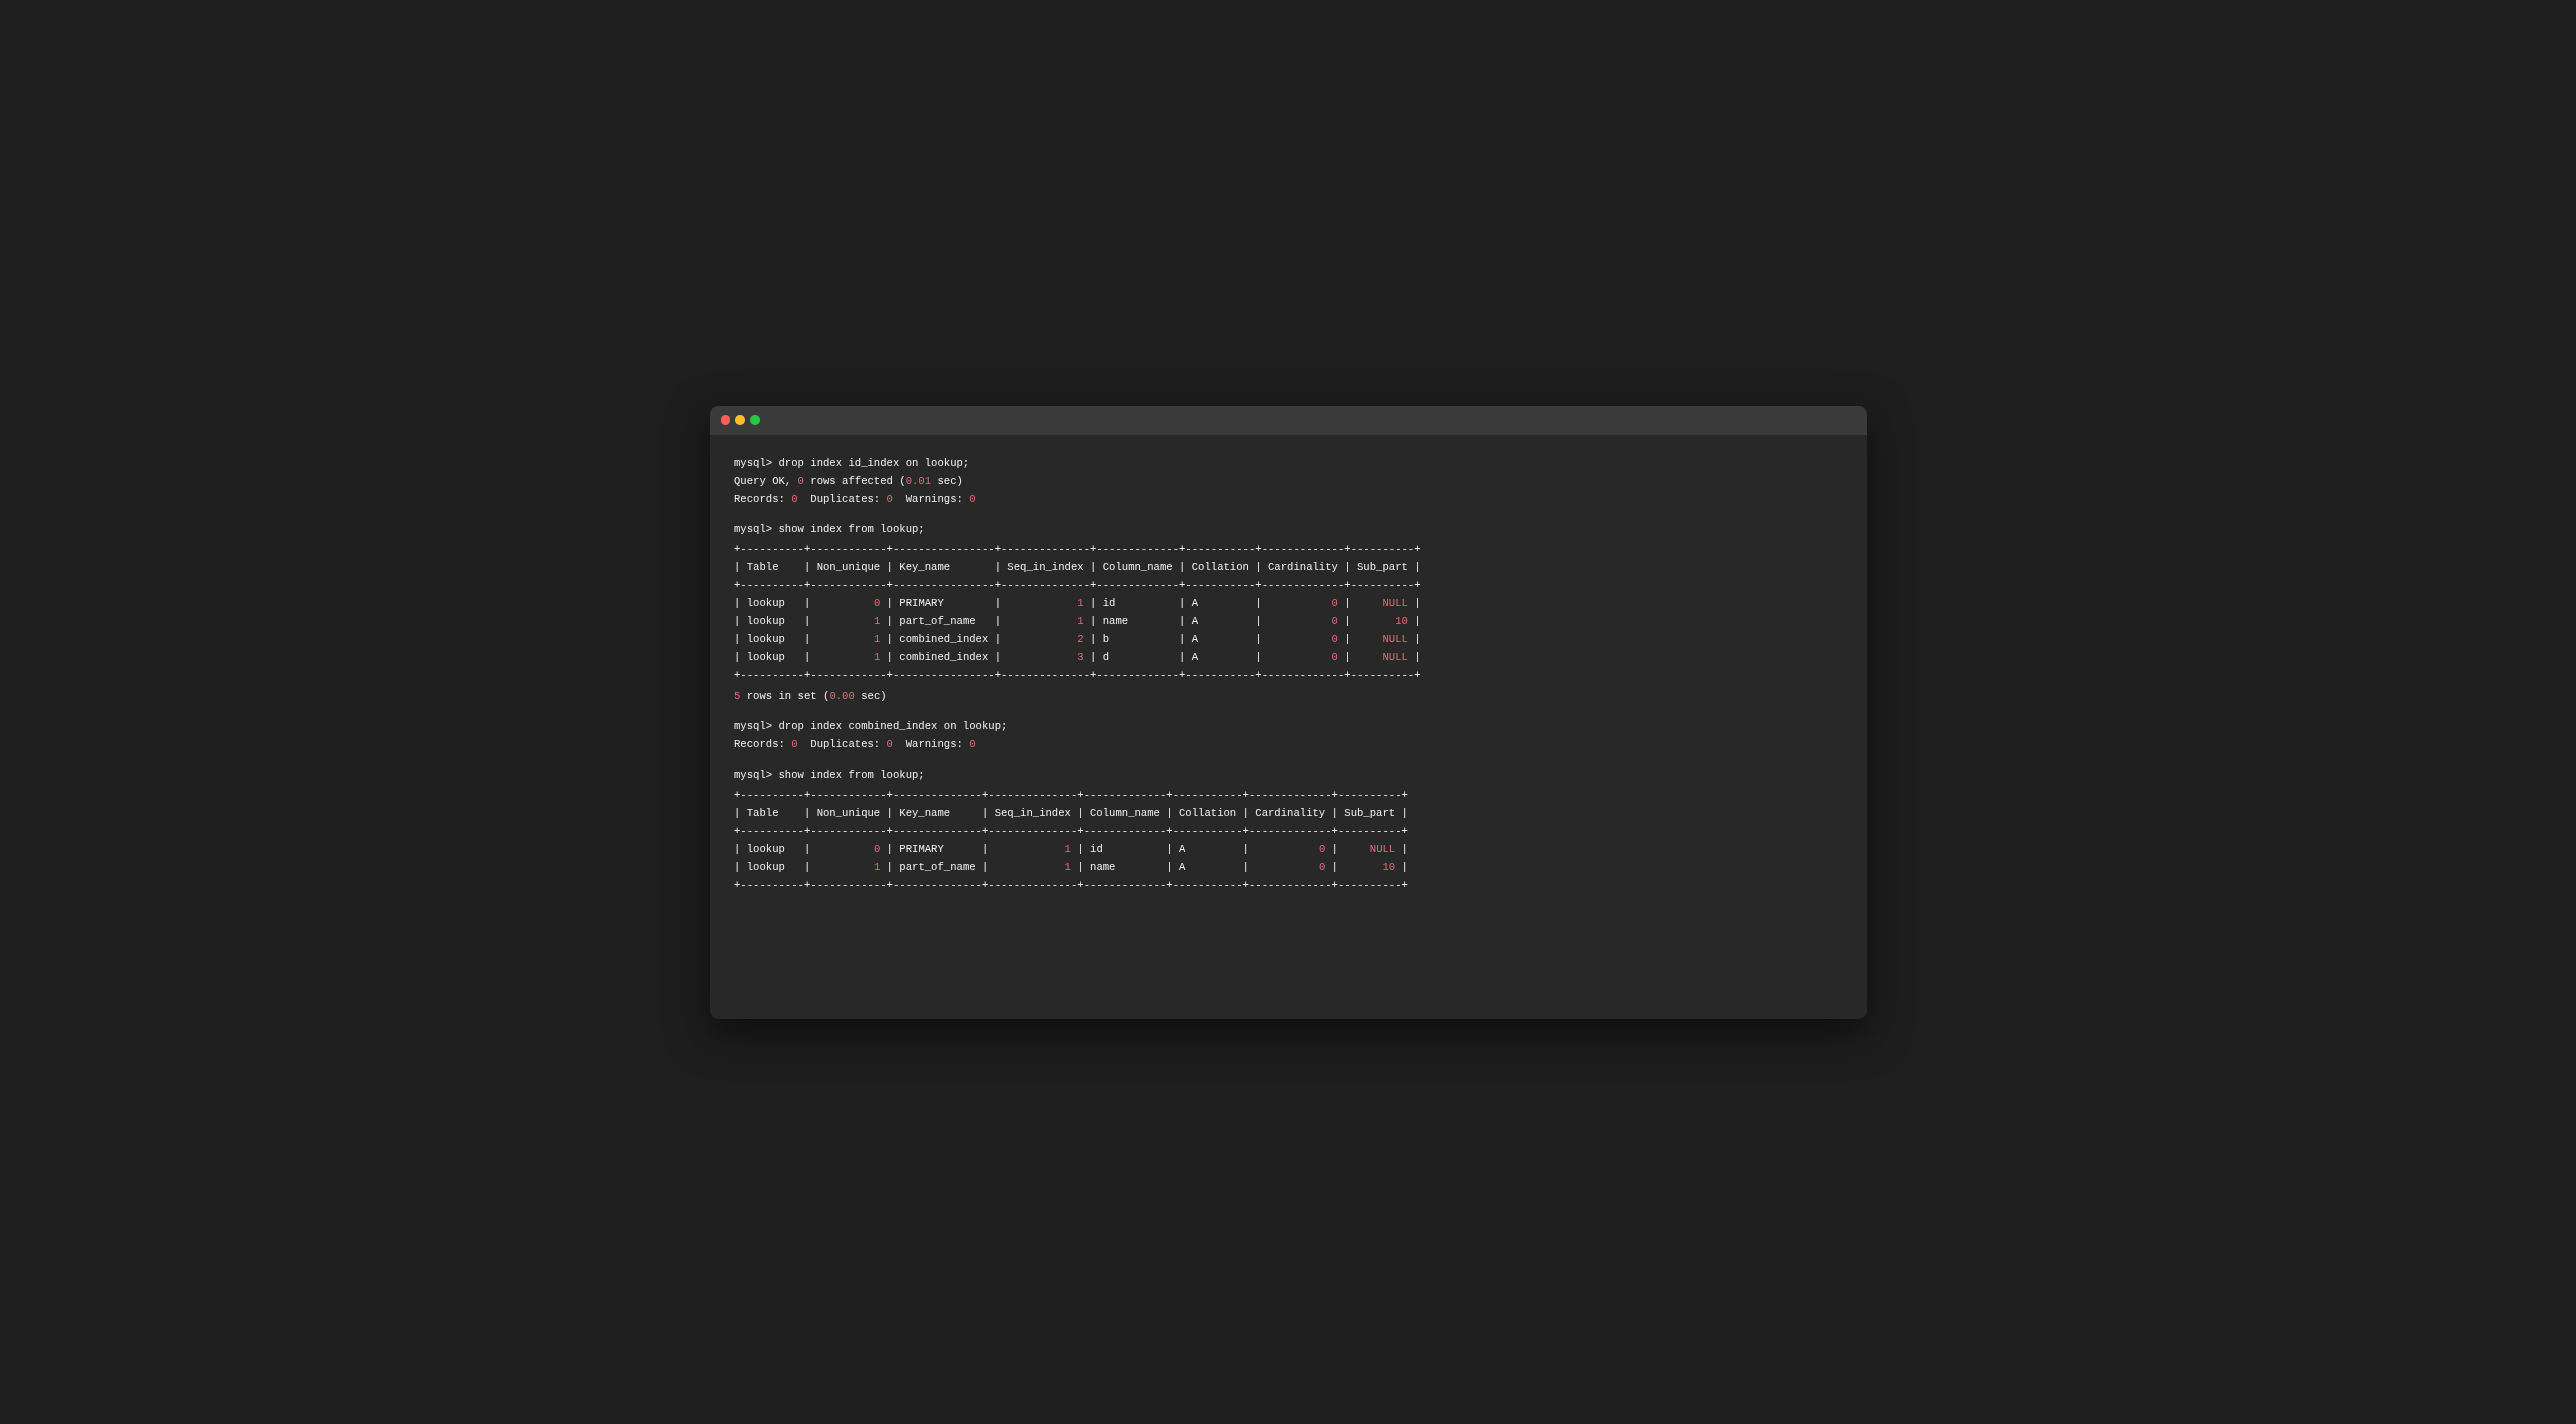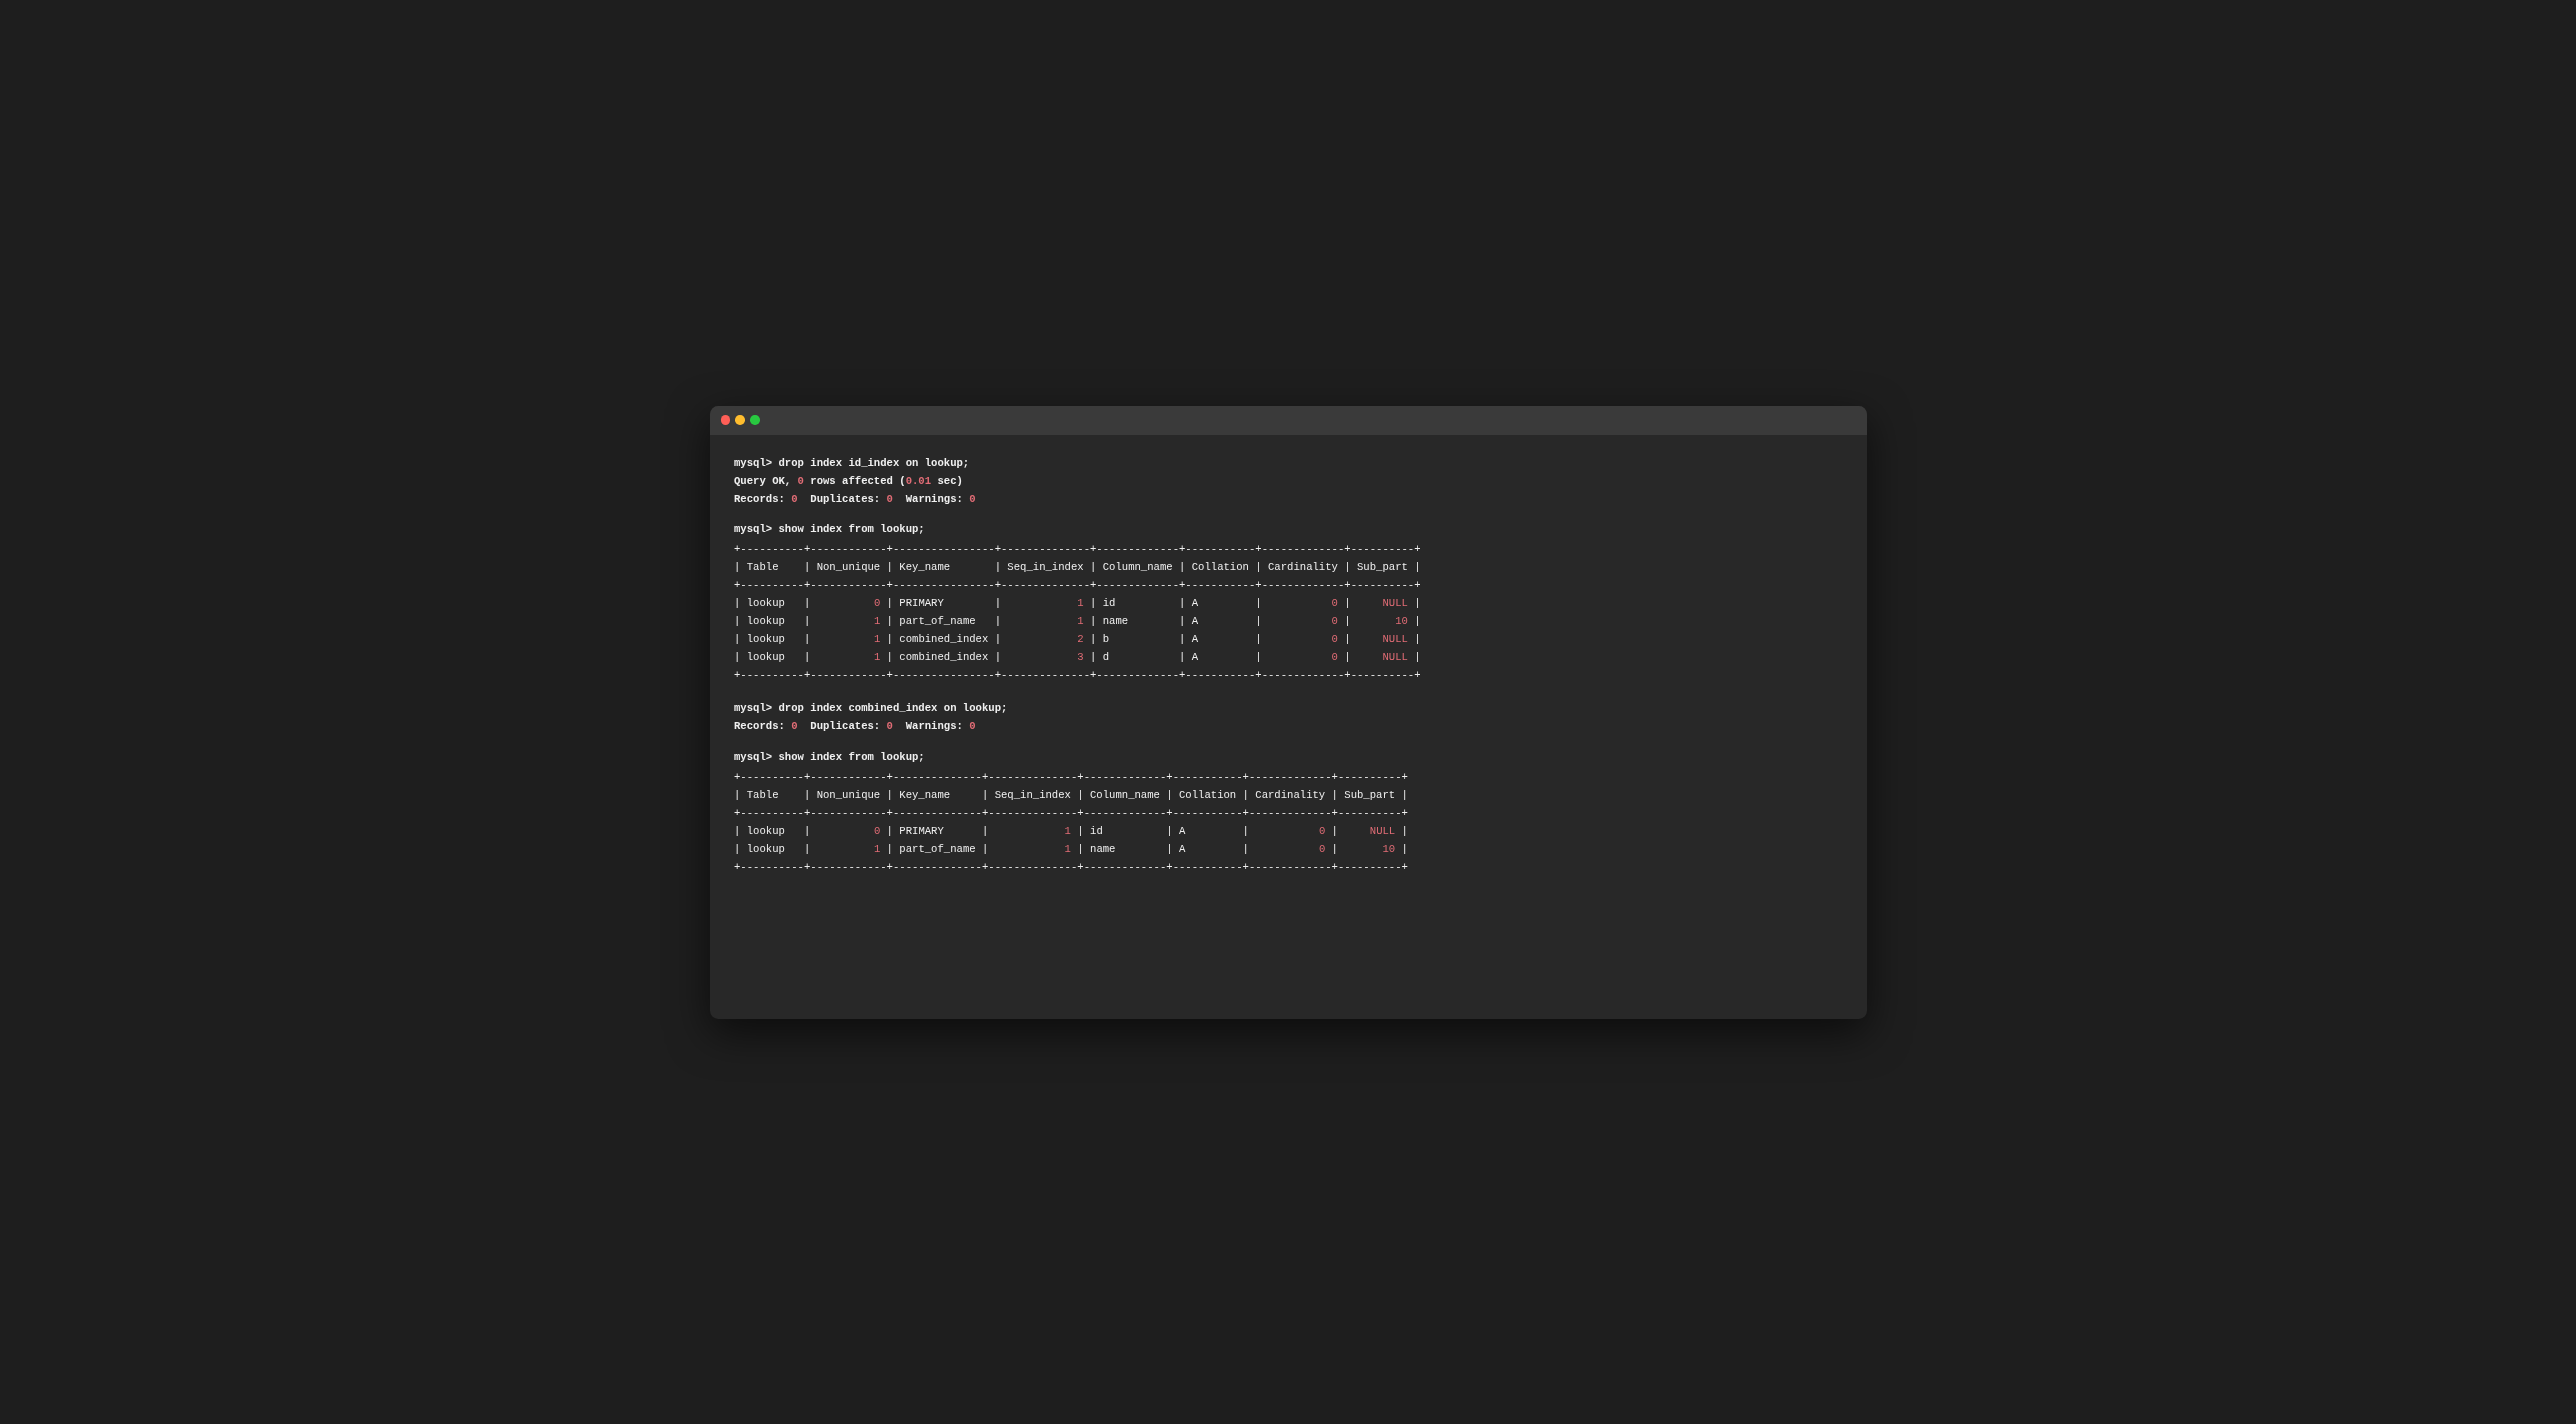--- a/index.html
+++ b/index.html
@@ -48,21 +48,20 @@
     .terminal-body {
       padding: 19px 24.5px 24.5px 24.5px;
       color: #f0f0f0;
       font-size: 10.6px;
       line-height: 1.7;
     }
 
     .cmd-line {
       color: #f0f0f0;
       white-space: pre;
-      font-weight: bold;
     }
 
     .red { color: #e06c75; }
 
     .table-section {
       margin: 2.7px 0;
     }
 
     .table-line {
       white-space: pre;
@@ -100,20 +99,21 @@
       <div class="table-section">
         <div class="table-line">+----------+------------+----------------+--------------+-------------+-----------+-------------+----------+</div>
         <div class="table-line">| Table    | Non_unique | Key_name       | Seq_in_index | Column_name | Collation | Cardinality | Sub_part |</div>
         <div class="table-line">+----------+------------+----------------+--------------+-------------+-----------+-------------+----------+</div>
         <div class="table-line">| lookup   |          <span class="red">0</span> | PRIMARY        |            <span class="red">1</span> | id          | A         |           <span class="red">0</span> |     <span class="red">NULL</span> |</div>
         <div class="table-line">| lookup   |          <span class="red">1</span> | part_of_name   |            <span class="red">1</span> | name        | A         |           <span class="red">0</span> |       <span class="red">10</span> |</div>
         <div class="table-line">| lookup   |          <span class="red">1</span> | combined_index |            <span class="red">2</span> | b           | A         |           <span class="red">0</span> |     <span class="red">NULL</span> |</div>
         <div class="table-line">| lookup   |          <span class="red">1</span> | combined_index |            <span class="red">3</span> | d           | A         |           <span class="red">0</span> |     <span class="red">NULL</span> |</div>
         <div class="table-line">+----------+------------+----------------+--------------+-------------+-----------+-------------+----------+</div>
       </div>
+      <div class="cmd-line"><span class="red">5</span> rows in set (<span class="red">0.00</span> sec)</div>
     </div>
 
     <div class="spacer"></div>
 
     <div>
       <div class="cmd-line">mysql&gt; drop index combined_index on lookup;</div>
       <div class="cmd-line">Records: <span class="red">0</span>  Duplicates: <span class="red">0</span>  Warnings: <span class="red">0</span></div>
     </div>
 
     <div class="spacer"></div>

